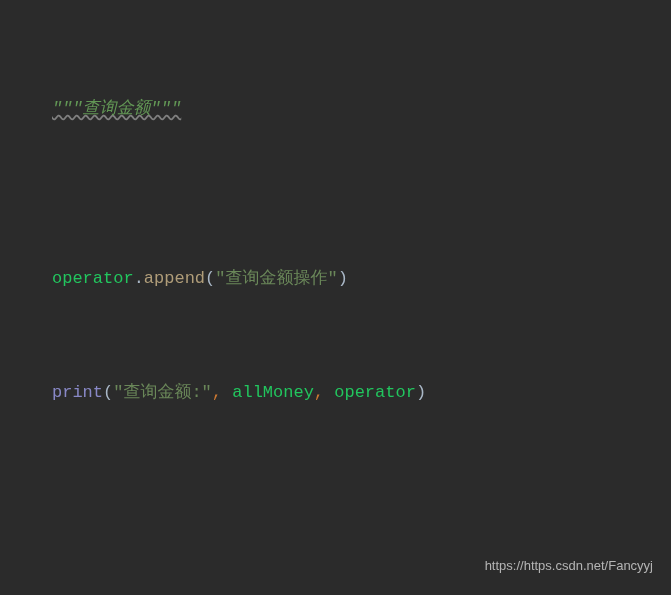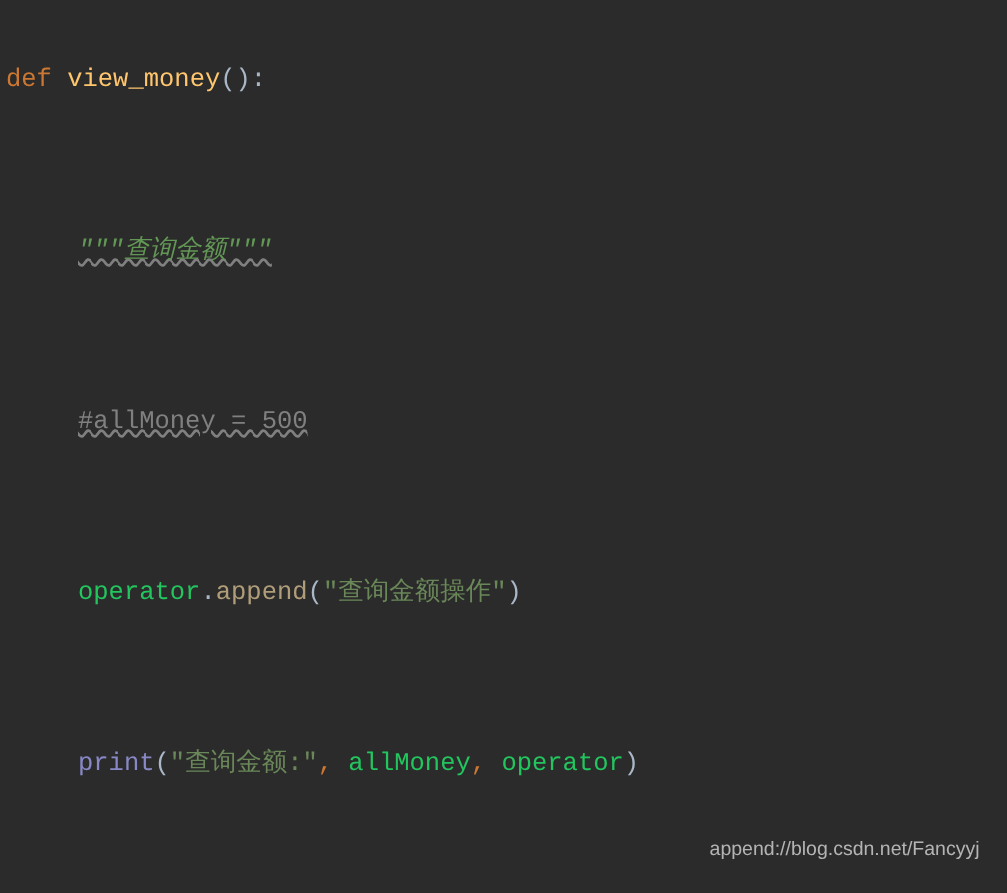--- a/index.html
+++ b/index.html
@@ -59,33 +59,31 @@
     .blank-line {
       display: block;
       height: 25px;
     }
     .indent1 { padding-left: 48px; }
   </style>
 </head>
 <body>
 
 <div class="code-container">
-<span class="line"><span class="keyword-def">def</span><span class="func-name"> view_money</span><span class="paren">()</span><span class="colon">:</span></span>
 <span class="blank-line"></span>
 <span class="line indent1"><span class="docstring">"""查询金额"""</span></span>
 <span class="blank-line"></span>
-<span class="line indent1"><span class="comment">#allMoney = 500</span></span>
 <span class="blank-line"></span>
 <span class="line indent1"><span class="identifier">operator</span><span>.</span><span class="method-call">append</span><span class="paren">(</span><span class="string">"查询金额操作"</span><span class="paren">)</span></span>
 <span class="blank-line"></span>
 <span class="line indent1"><span class="builtin">print</span><span class="paren">(</span><span class="string">"查询金额:"</span><span class="comma">,</span><span class="identifier"> allMoney</span><span class="comma">,</span><span class="identifier"> operator</span><span class="paren">)</span></span>
 <span class="blank-line"></span>
 
 
 
 
 
 
 
 
 </div>
 
-<div class="watermark">append://blog.csdn.net/Fancyyj</div>
+<div class="watermark">https://https.csdn.net/Fancyyj</div>
 
 </body></html>

